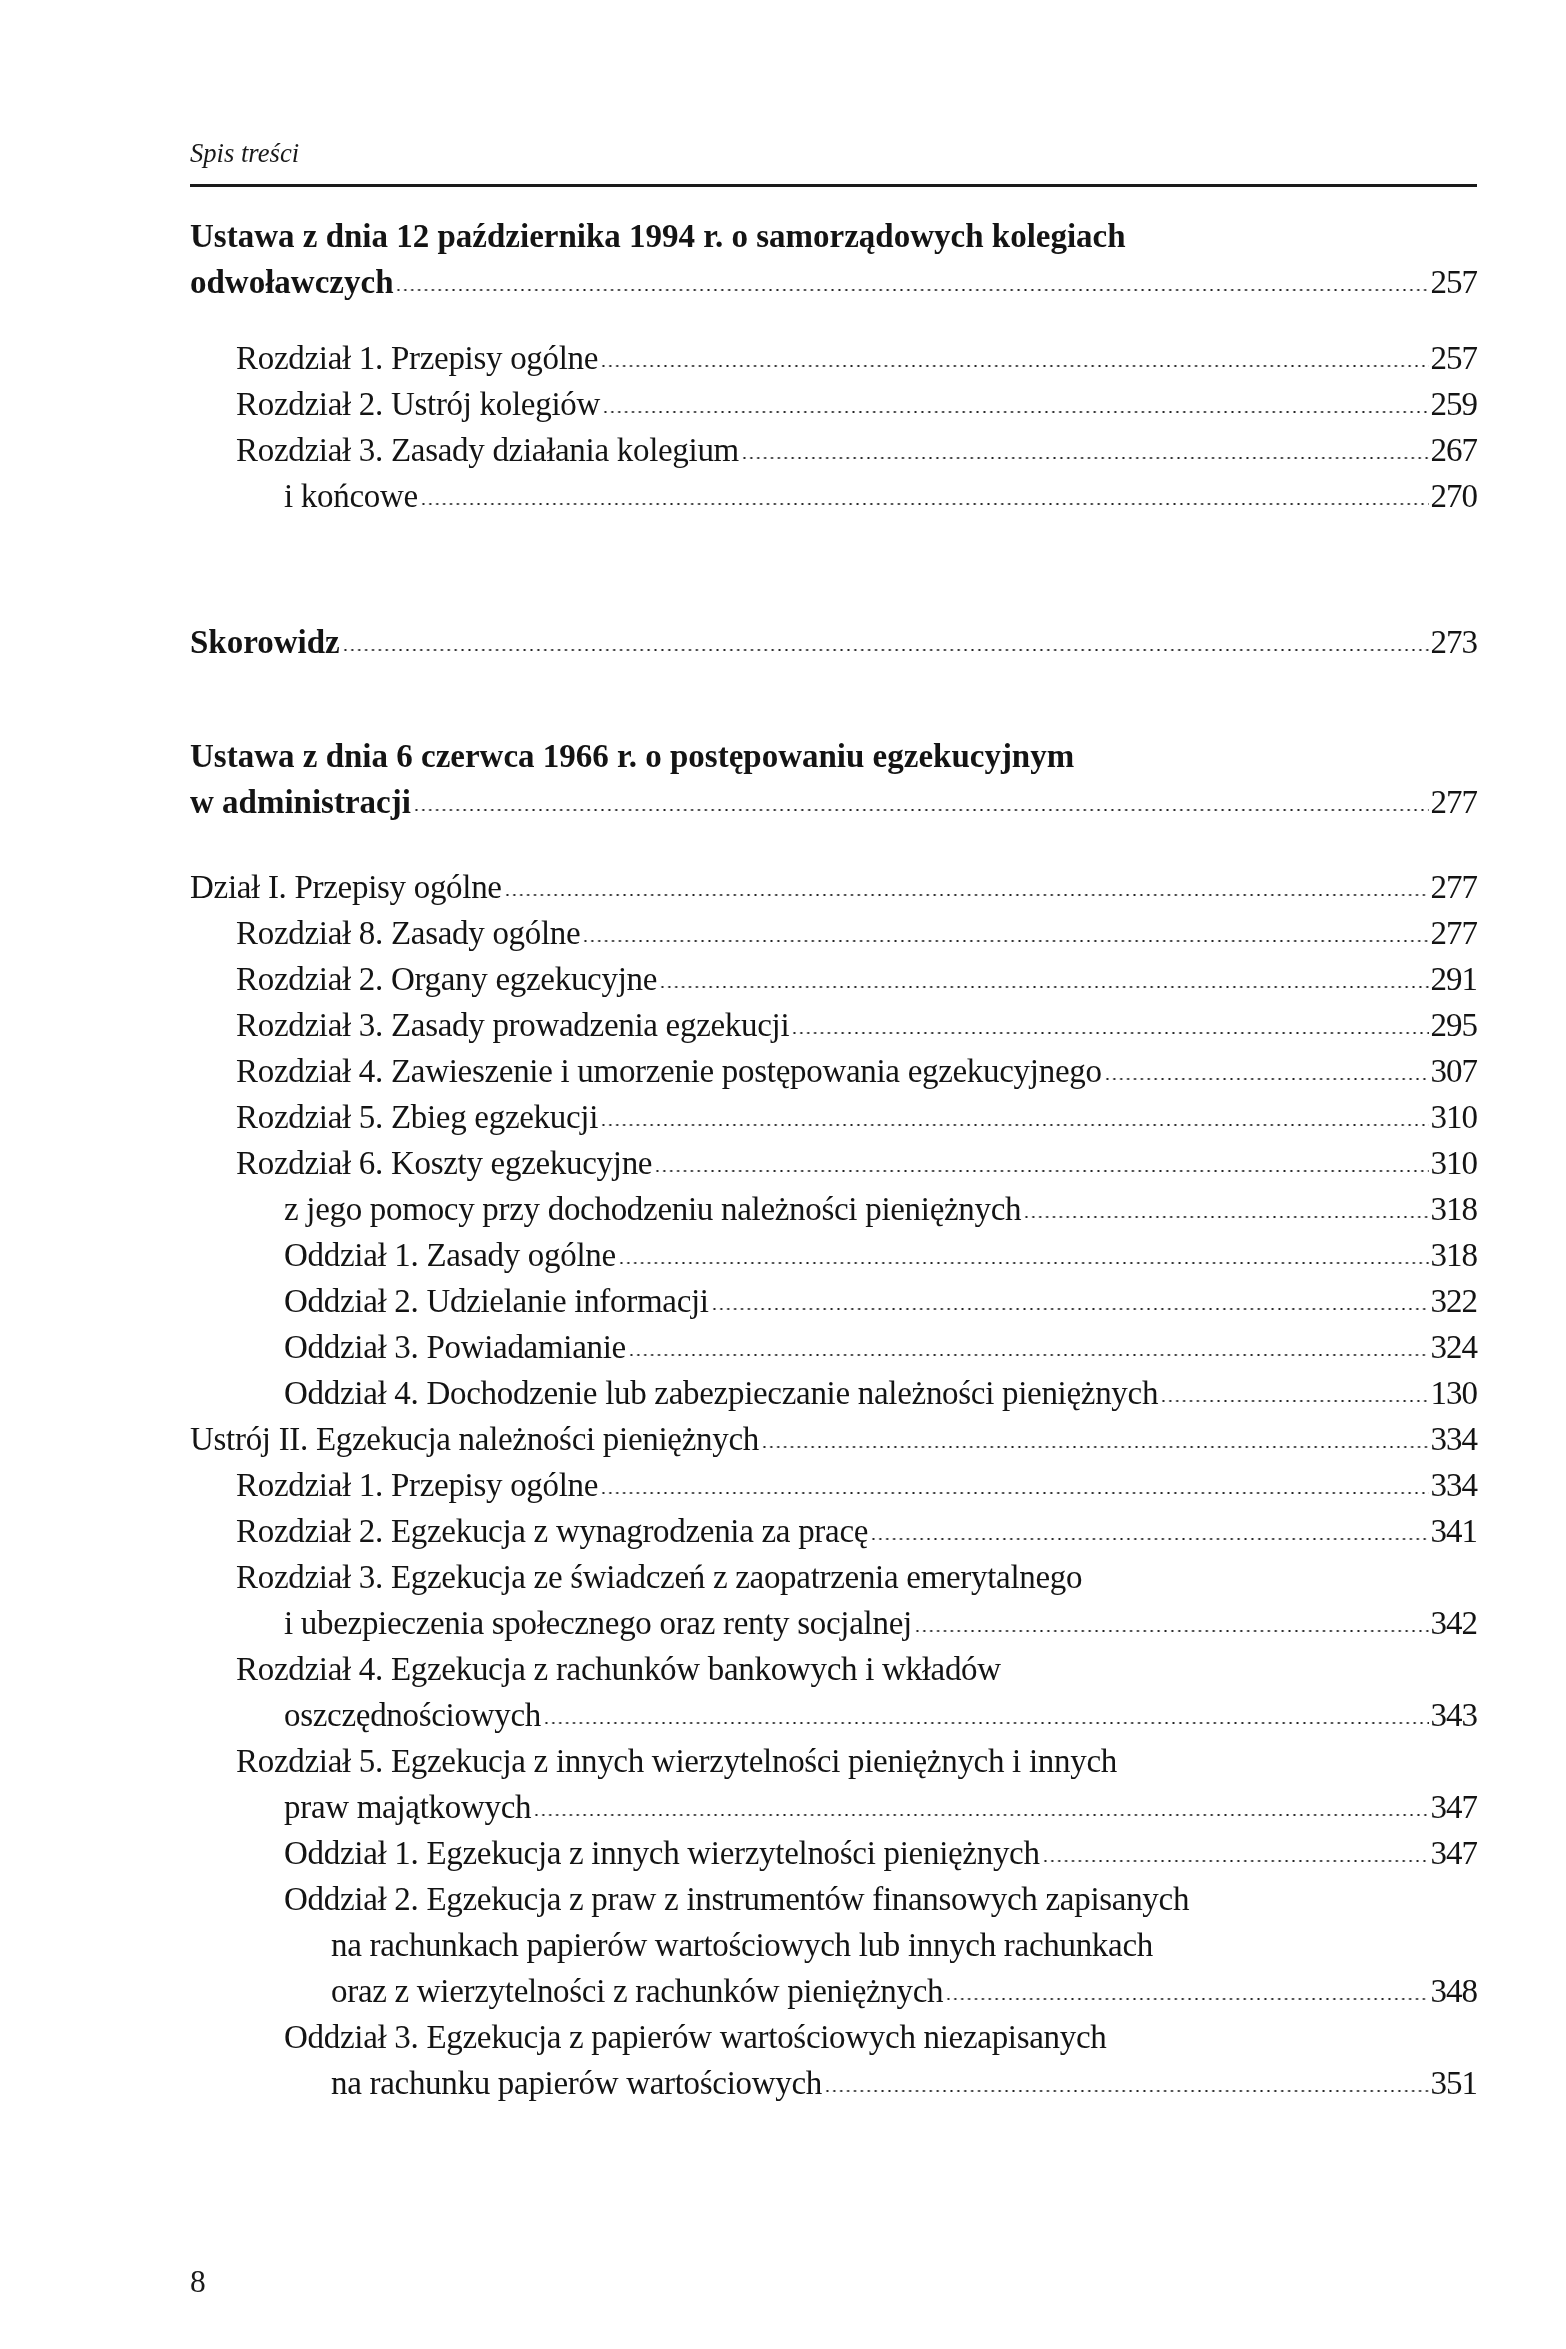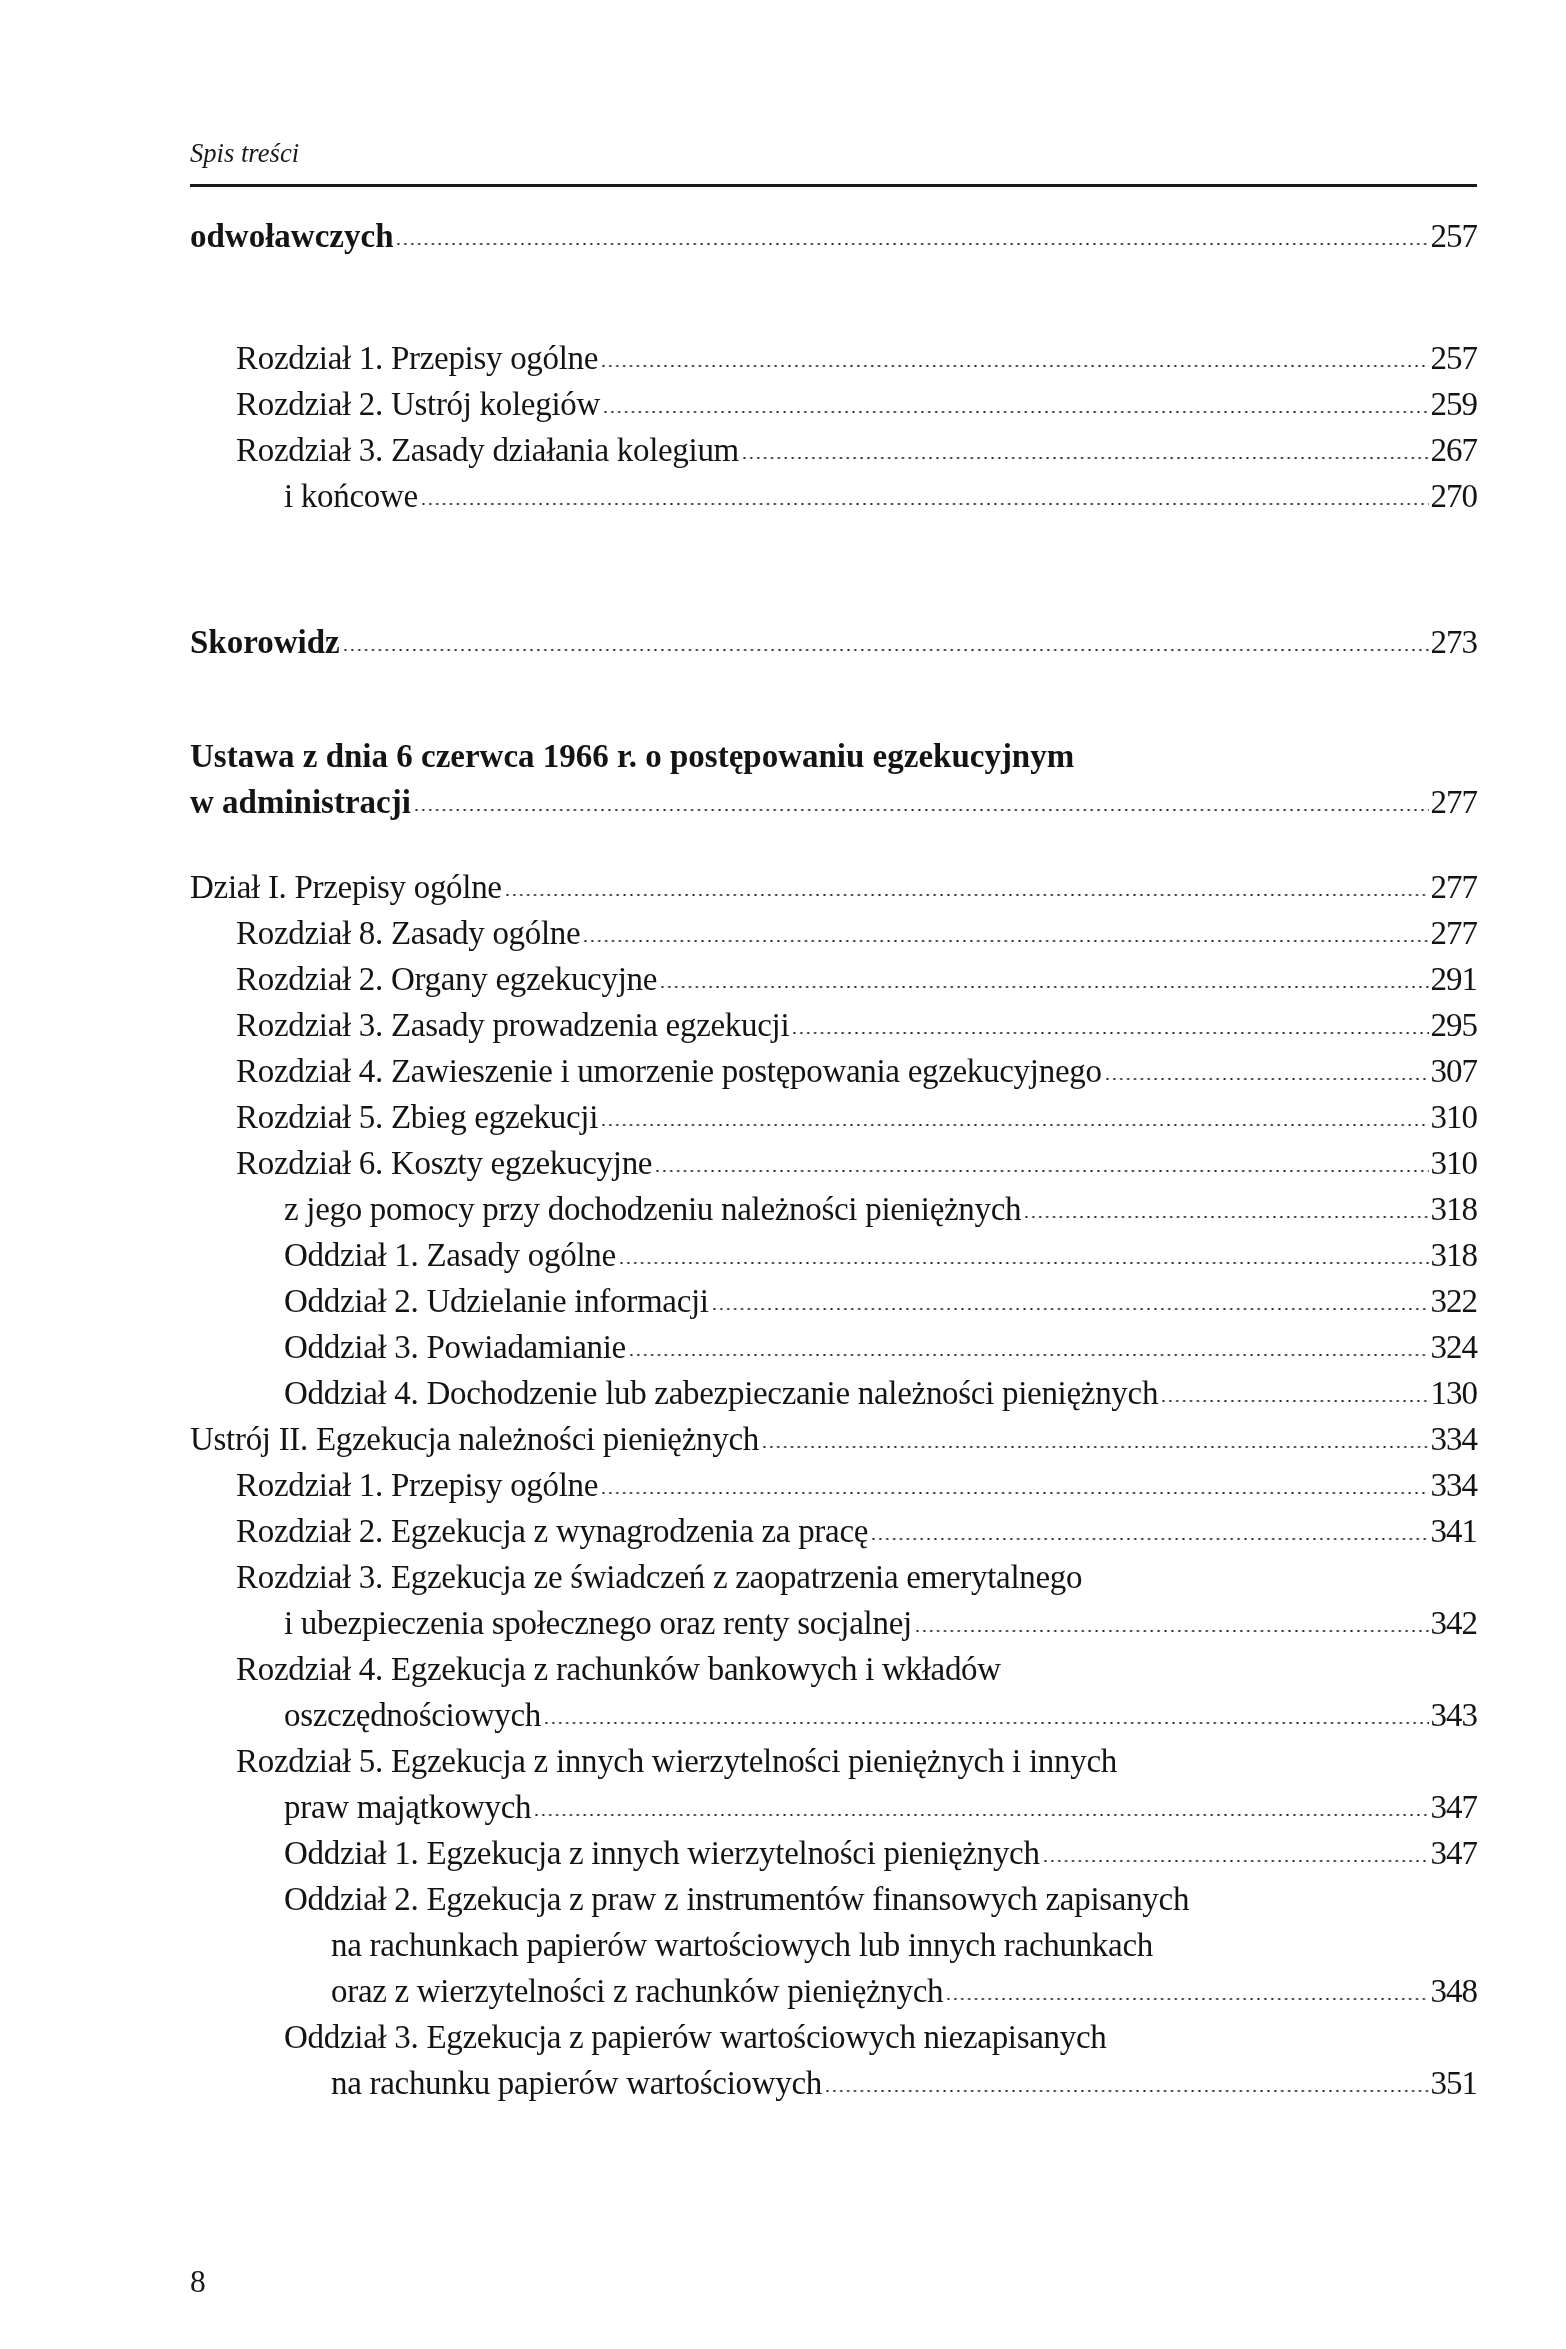--- a/index.html
+++ b/index.html
@@ -42,20 +42,23 @@
 </head>
 <body>
 
 <div class="page">
 
   <div class="running-head">Spis treści</div>
   <div class="rule"></div>
 
   <div class="block" style="top:177px;">
     <div class="row bold l0">
+      <span class="label">Ustawa z dnia 12 października 1994 r. o samorządowych kolegiach</span>
+    </div>
+    <div class="row bold l0">
       <span class="label">odwoławczych</span>
       <span class="leader"></span>
       <span class="page-num">257</span>
     </div>
   </div>
 
   <div class="block" style="top:299px;">
     <div class="row l1">
       <span class="label">Rozdział 1. Przepisy ogólne</span>
       <span class="leader"></span>

